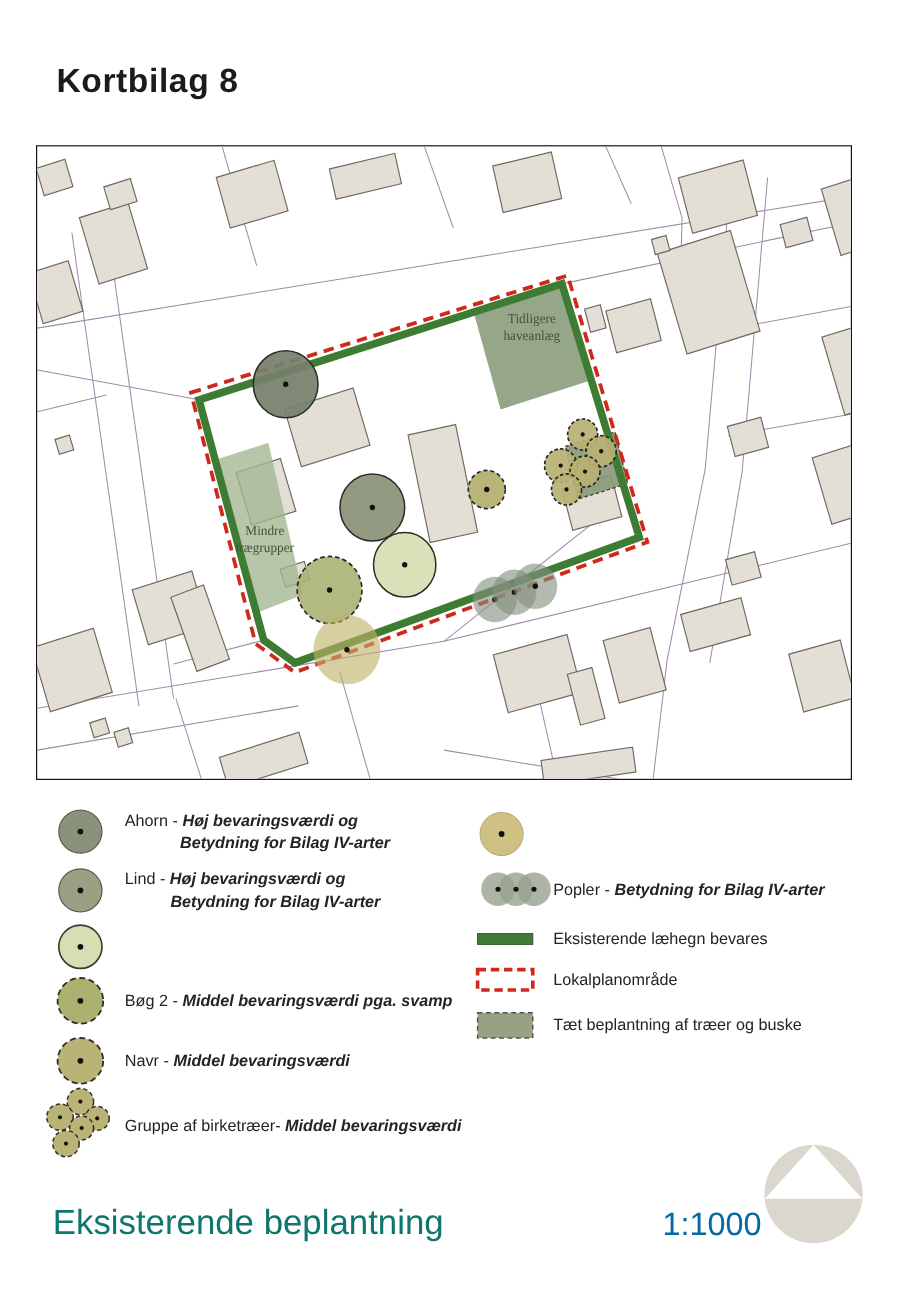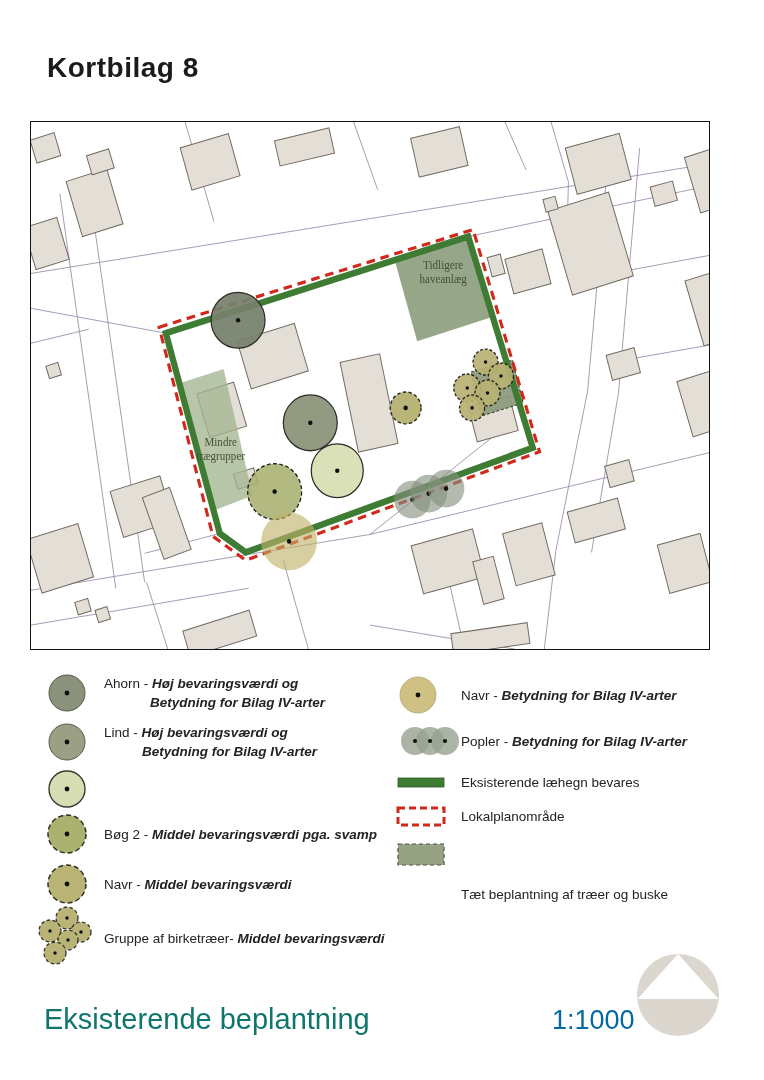--- a/index.html
+++ b/index.html
@@ -159,42 +159,41 @@
       <circle cx="32" cy="35" r="10" fill="#b9b475" stroke="#33332c" stroke-width="1.3" stroke-dasharray="3.5 2.5"></circle>
       <circle cx="32" cy="35" r="1.7" fill="#101010"></circle>
       <circle cx="19" cy="48" r="11" fill="#b9b475" stroke="#33332c" stroke-width="1.3" stroke-dasharray="3.5 2.5"></circle>
       <circle cx="19" cy="48" r="1.7" fill="#101010"></circle>
     </svg>
     <div class="lg-lbl" style="left: 100px; top: 938px;"><span>Gruppe af birketræer- </span><span class="bi">Middel bevaringsværdi</span></div>
     <svg viewBox="0 0 44 44" width="44" height="44" class="lg-sym" style="left: 392px; top: 673px;">
       <circle cx="22" cy="22" r="18" fill="#cfc083" stroke="#b0a671" stroke-width="0.8"></circle>
       <circle cx="22" cy="22" r="2.4" fill="#101010"></circle>
     </svg>
-    <div class="lg-lbl" style="left: 457px; top: 695px;"><span>Navr - </span><span class="bi">Betydning for Bilag IV-arter</span></div>
     <svg viewBox="0 0 66 38" width="66" height="38" class="lg-sym" style="left: 393px; top: 722px;">
       <circle cx="18" cy="19" r="14" fill="#97a18f" fill-opacity="0.8"></circle>
       <circle cx="33" cy="19" r="14" fill="#97a18f" fill-opacity="0.8"></circle>
       <circle cx="48" cy="19" r="14" fill="#97a18f" fill-opacity="0.8"></circle>
       <circle cx="18" cy="19" r="2.1" fill="#101010"></circle>
       <circle cx="33" cy="19" r="2.1" fill="#101010"></circle>
       <circle cx="48" cy="19" r="2.1" fill="#101010"></circle>
     </svg>
     <div class="lg-lbl" style="left: 457px; top: 741px;"><span>Popler - </span><span class="bi">Betydning for Bilag IV-arter</span></div>
     <svg viewBox="0 0 54 17" width="54" height="17" class="lg-sym" style="left: 390px; top: 773.5px;">
       <rect x="4" y="4" width="46" height="9" fill="#3e7b33" stroke="#2c5a24" stroke-width="0.8"></rect>
     </svg>
     <div class="lg-lbl" style="left: 457px; top: 782px;"><span>Eksisterende læhegn bevares</span></div>
     <svg viewBox="0 0 54 25" width="54" height="25" class="lg-sym" style="left: 390px; top: 803.5px;">
       <rect x="4" y="4" width="46" height="17" fill="none" stroke="#d0281a" stroke-width="3" stroke-dasharray="7 4"></rect>
     </svg>
     <div class="lg-lbl" style="left: 457px; top: 816px; text-align: center;"><span>Lokalplanområde</span></div>
     <svg viewBox="0 0 54 29" width="54" height="29" class="lg-sym" style="left: 390px; top: 839.5px;">
       <rect x="4" y="4" width="46" height="21" fill="#97a285" stroke="#50554a" stroke-width="1.2" stroke-dasharray="4 3"></rect>
     </svg>
-    <div class="lg-lbl" style="left: 457px; top: 854px; margin-top: 40px;"><span>Tæt beplantning af træer og buske</span></div>
+    <div class="lg-lbl" style="left: 457px; top: 854px;"><span>Tæt beplantning af træer og buske</span></div>
   </div>
 
 <div class="footer-title">Eksisterende beplantning</div>
 <div class="scale-label">1:1000</div>
 <svg class="logo" id="logo-svg" viewBox="0 0 90 90">
     <circle cx="45" cy="45" r="41" fill="#dcd7ce"></circle>
     <polygon points="45,4 4.5,49 85.5,49" fill="#ffffff"></polygon>
   </svg>
 
 </body></html>

